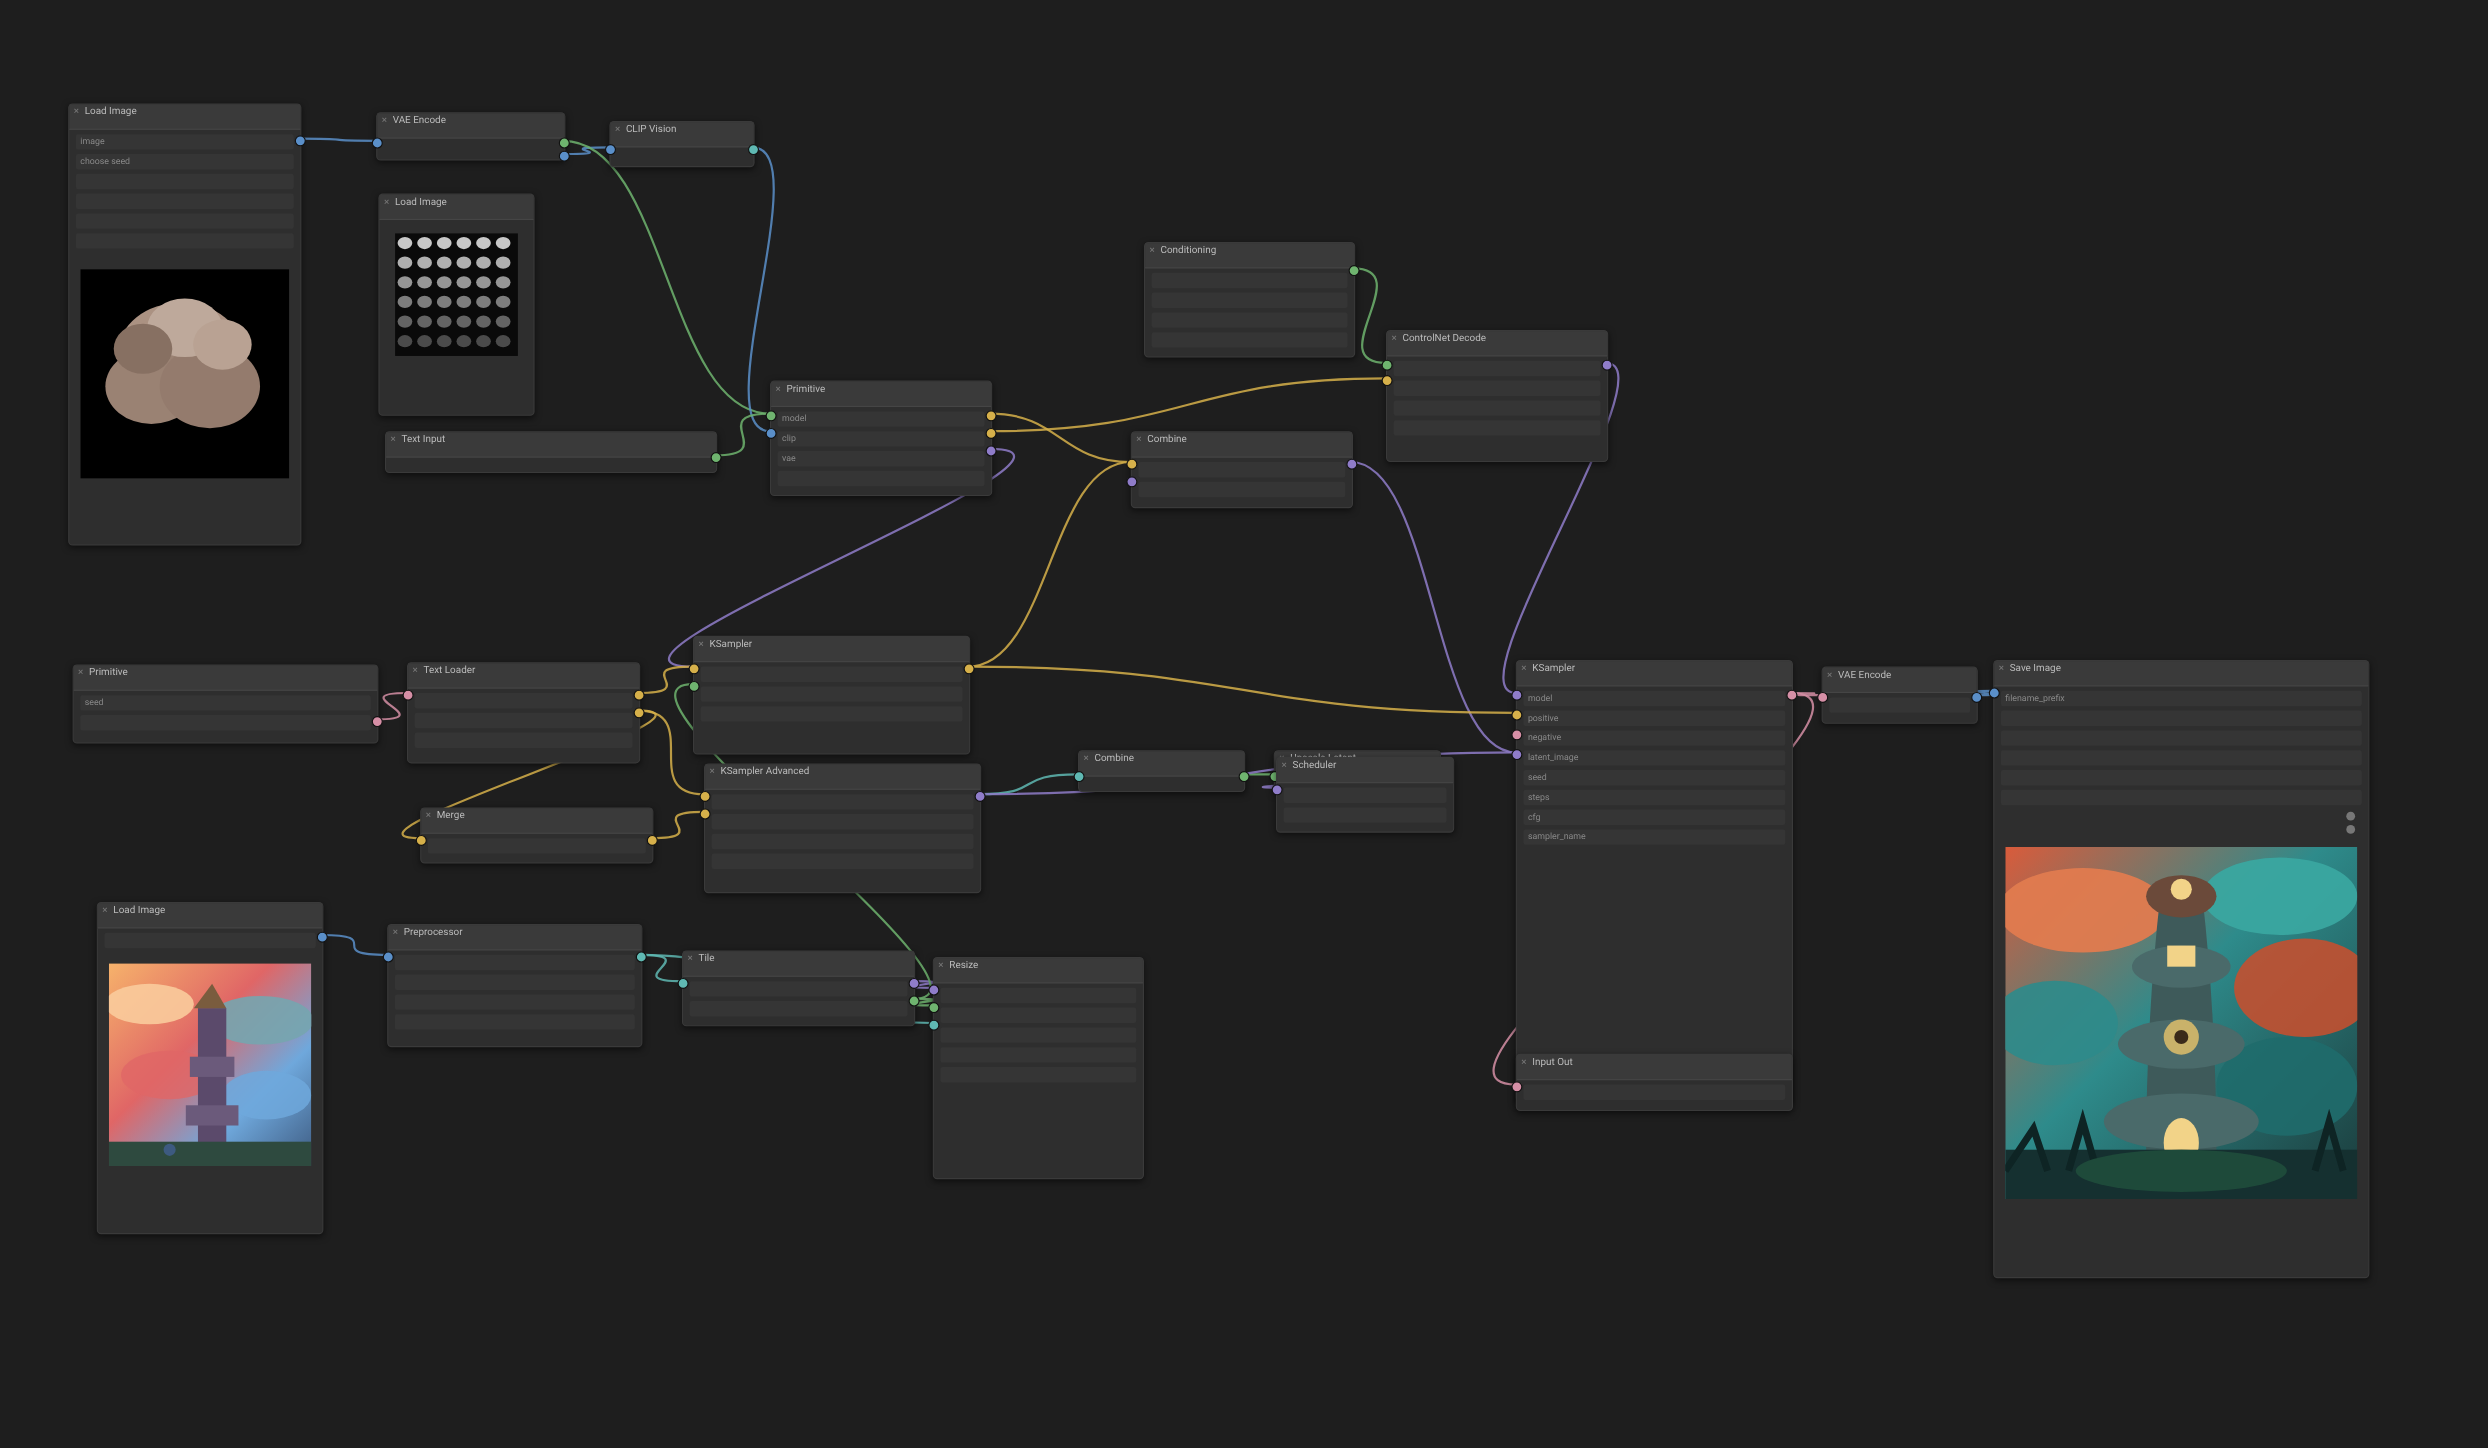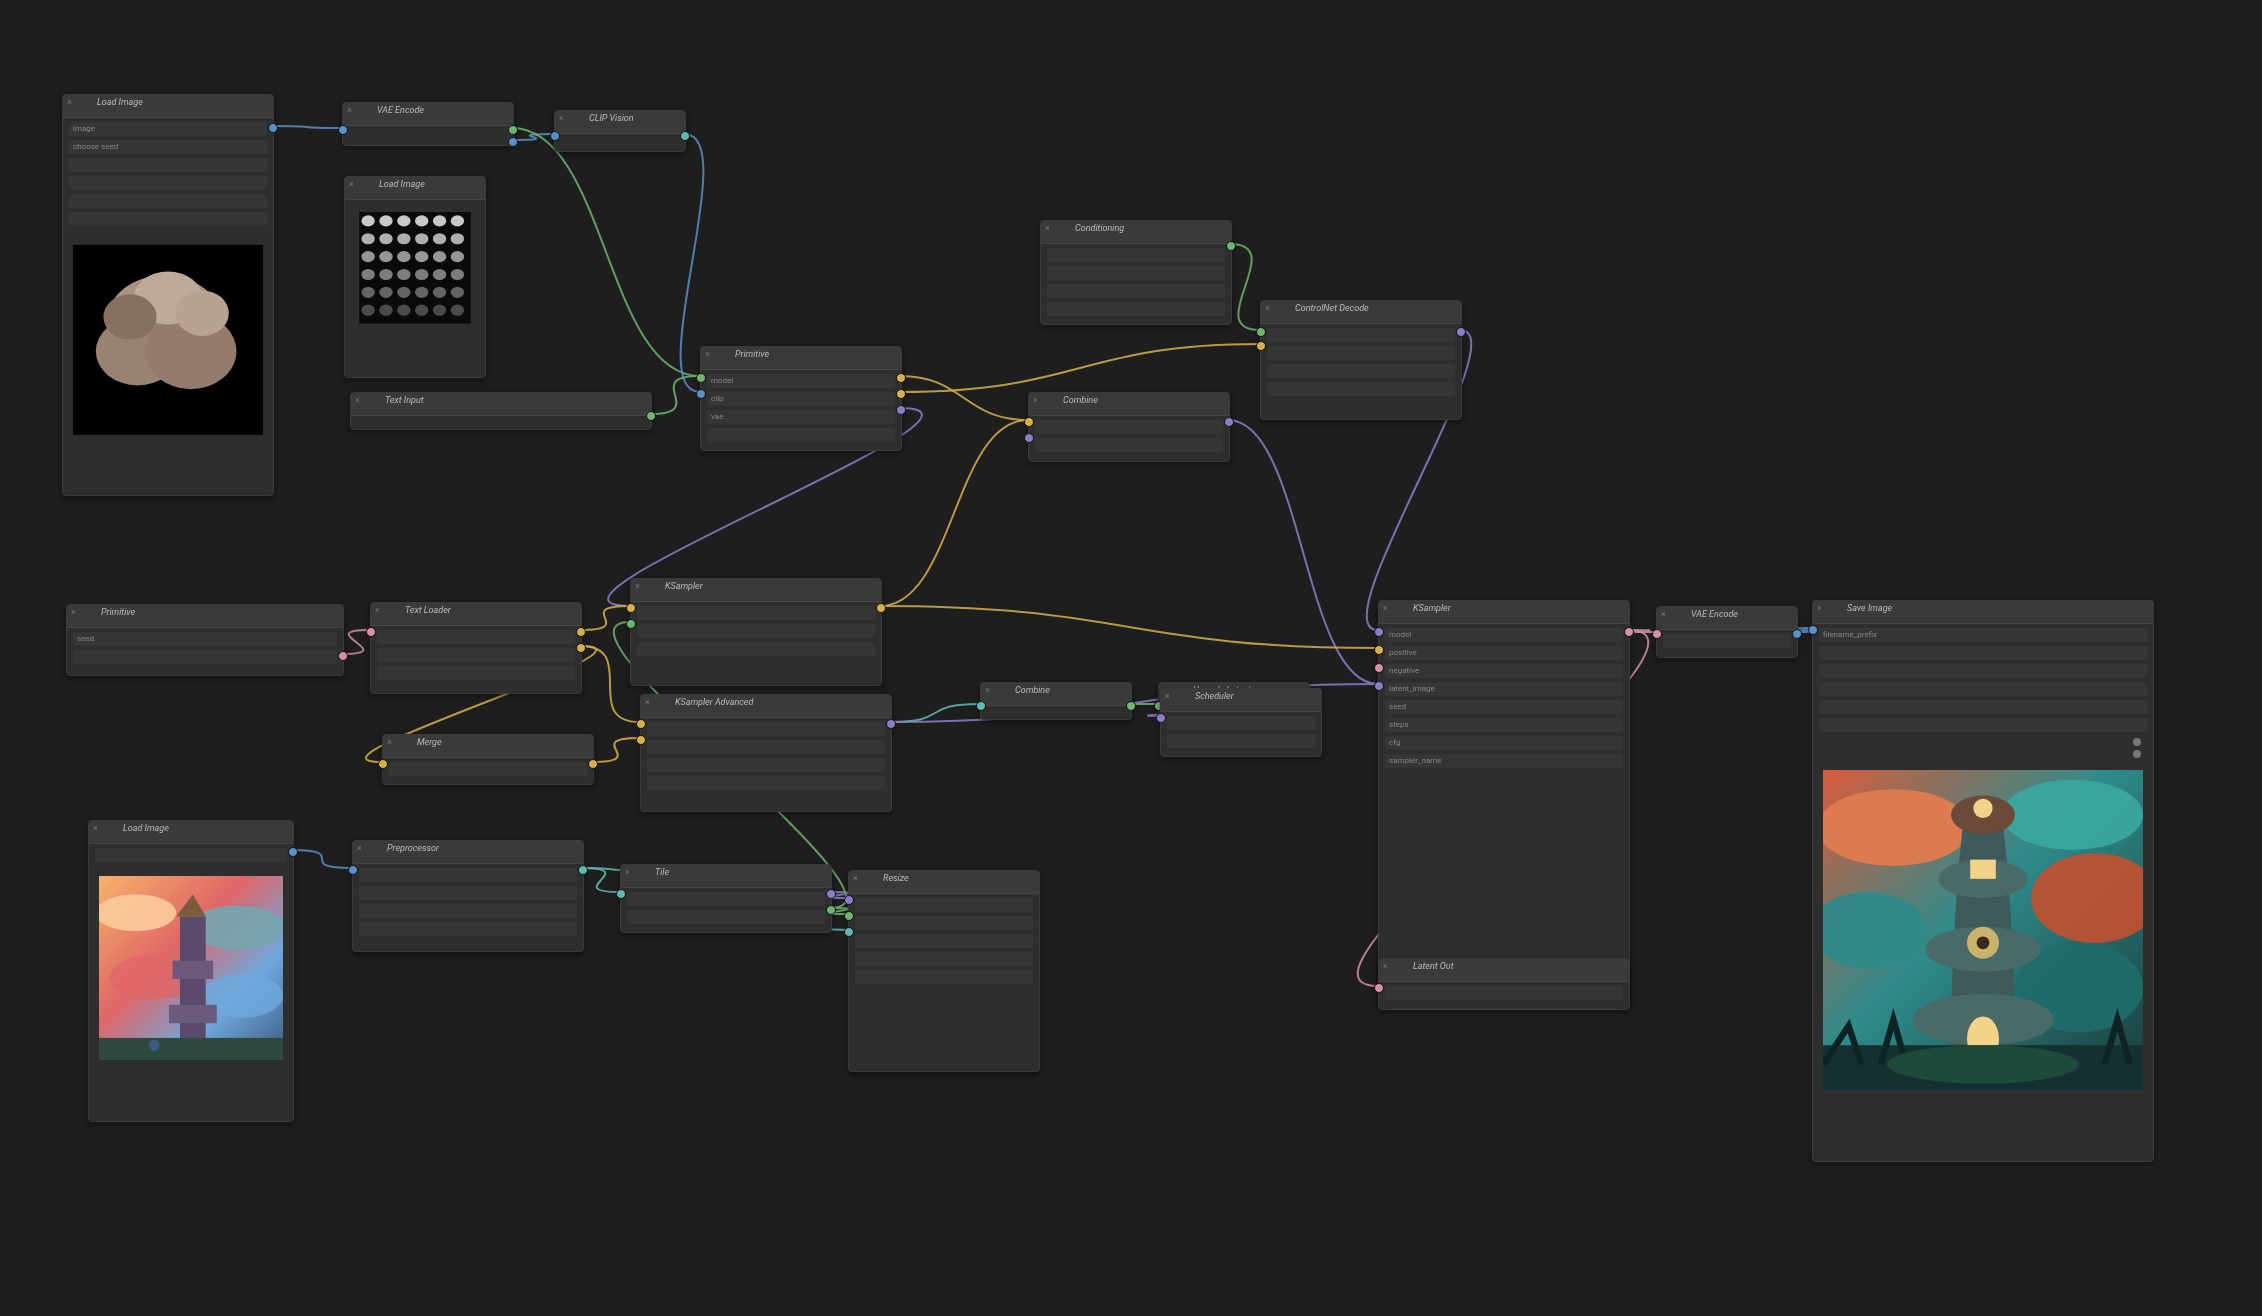--- a/index.html
+++ b/index.html
@@ -53,22 +53,21 @@
     left: 4px;
     top: 3px;
     width: 8px;
     height: 8px;
     font-size: 9px;
     line-height: 8px;
     color: #777;
     cursor: pointer;
   }
   .node .title {
-    margin-left: 28px;
-    font-style: italic;
+    margin-left: 8px;
   }
   .node .body {
     padding: 4px 6px;
   }
   .row {
     height: 14px;
     background: #353535;
     margin-bottom: 4px;
     border-radius: 2px;
     font-size: 8px;
@@ -434,21 +433,21 @@
         <div class="row">cfg</div>
         <div class="row">sampler_name</div>
       </div>
       <div class="port" style="left: -5px; top: 26px; background: rgb(143, 124, 201);"></div>
       <div class="port" style="left: -5px; top: 44px; background: rgb(214, 176, 74);"></div>
       <div class="port" style="left: -5px; top: 62px; background: rgb(214, 143, 166);"></div>
       <div class="port" style="left: -5px; top: 80px; background: rgb(143, 124, 201);"></div>
       <div class="port" style="right: -5px; top: 26px; background: rgb(214, 143, 166);"></div>
     </div>
     <div class="node" style="left: 1378px; top: 958px; width: 250px; min-height: 50px;">
-      <div class="header"><span class="close">×</span><span class="title">Latent Out</span></div>
+      <div class="header"><span class="close">×</span><span class="title">Input Out</span></div>
       <div class="body">
         <div class="row"></div>
       </div>
       <div class="port" style="left: -5px; top: 24px; background: rgb(214, 143, 166);"></div>
     </div>
     <div class="node" style="left: 1656px; top: 606px; width: 140px; min-height: 50px;">
       <div class="header"><span class="close">×</span><span class="title">VAE Encode</span></div>
       <div class="body">
         <div class="row"></div>
       </div>

